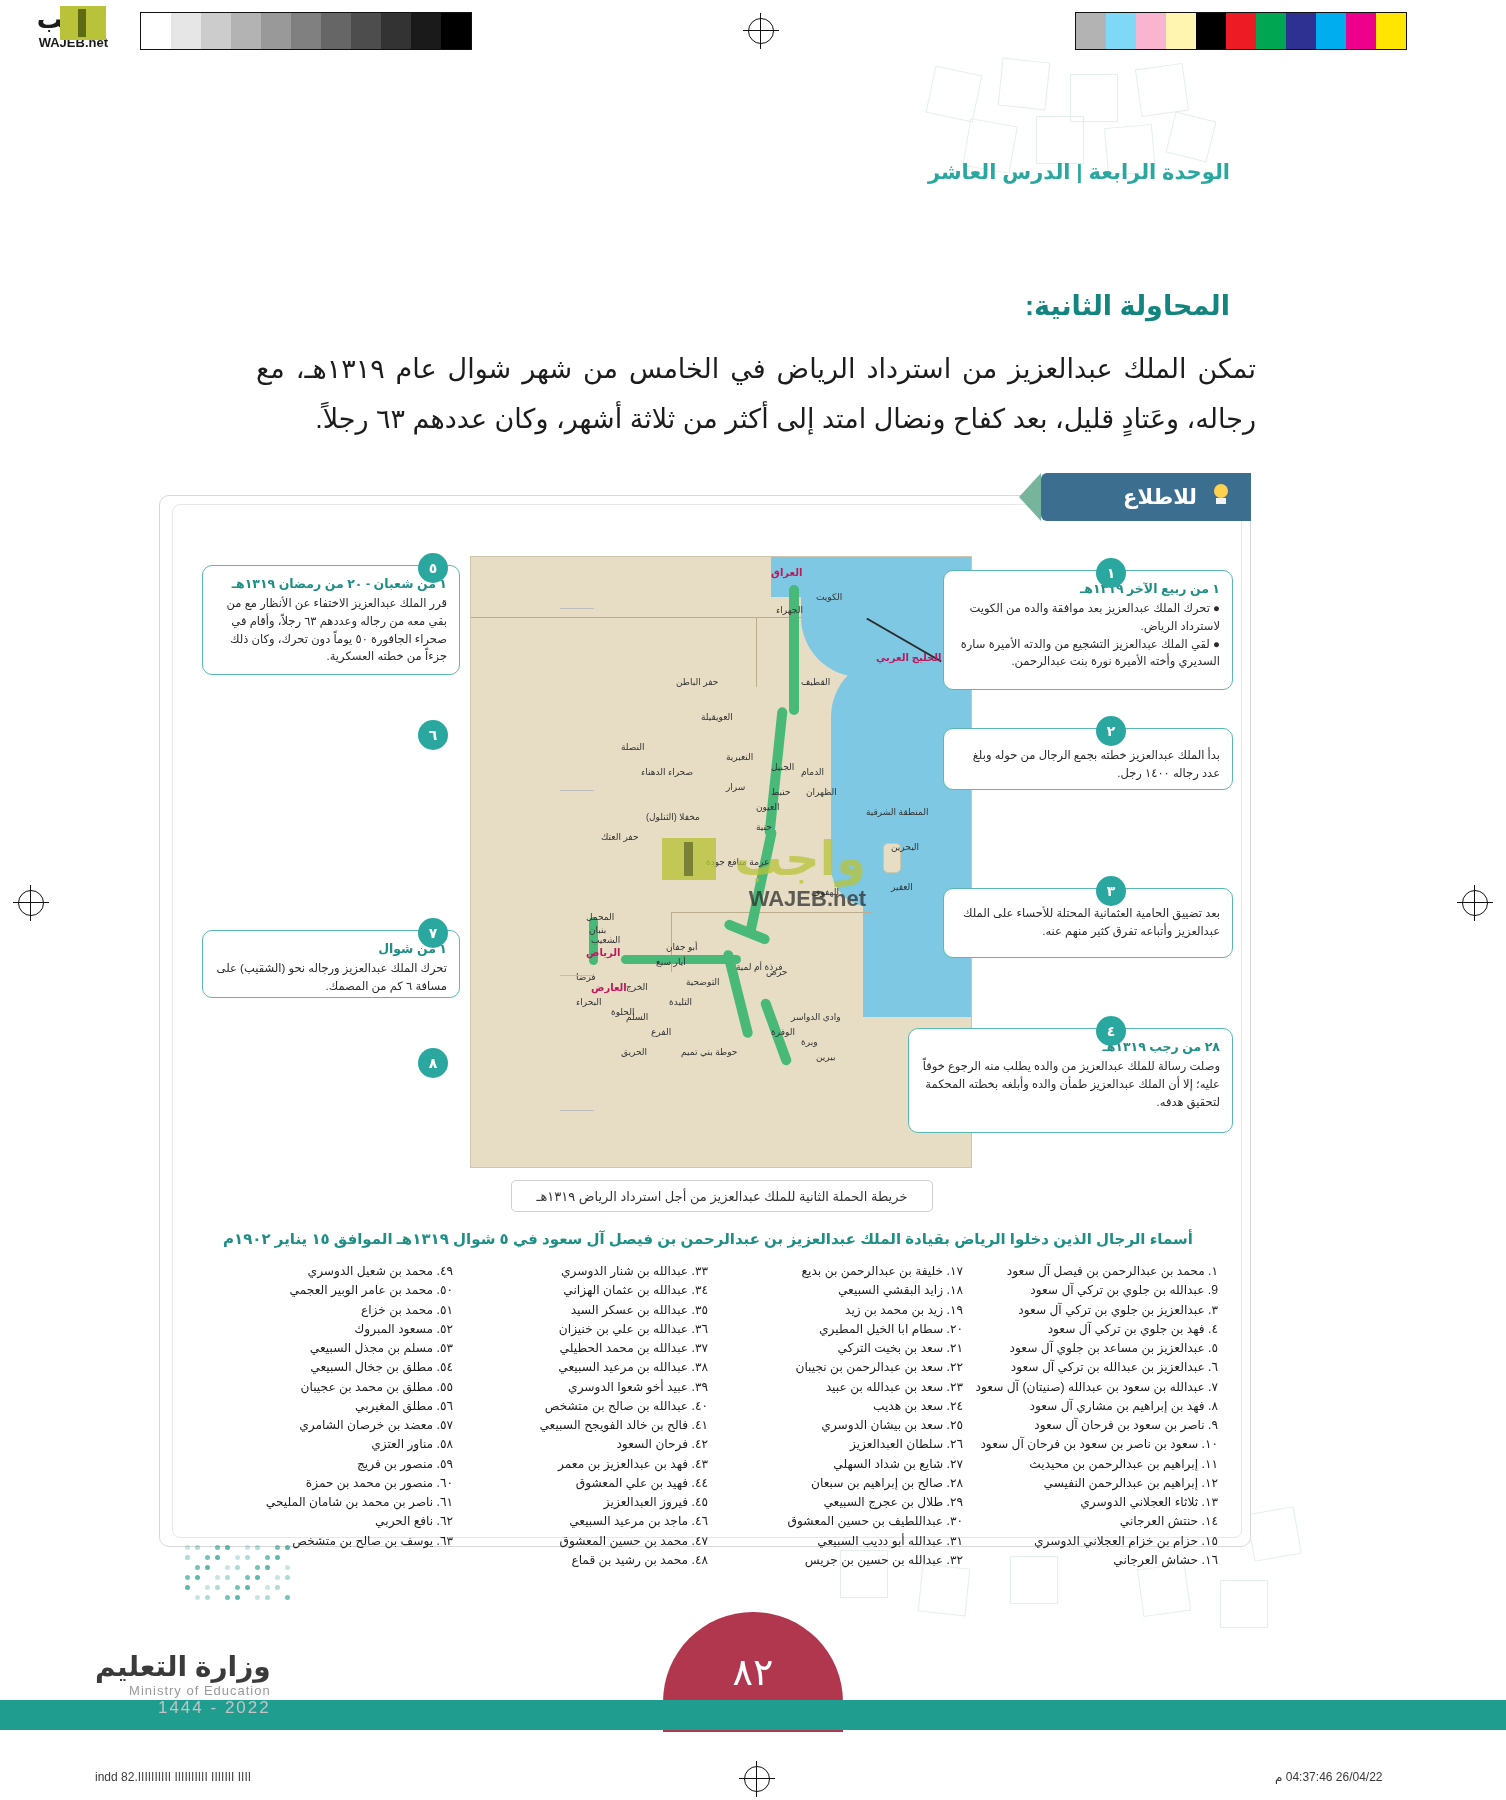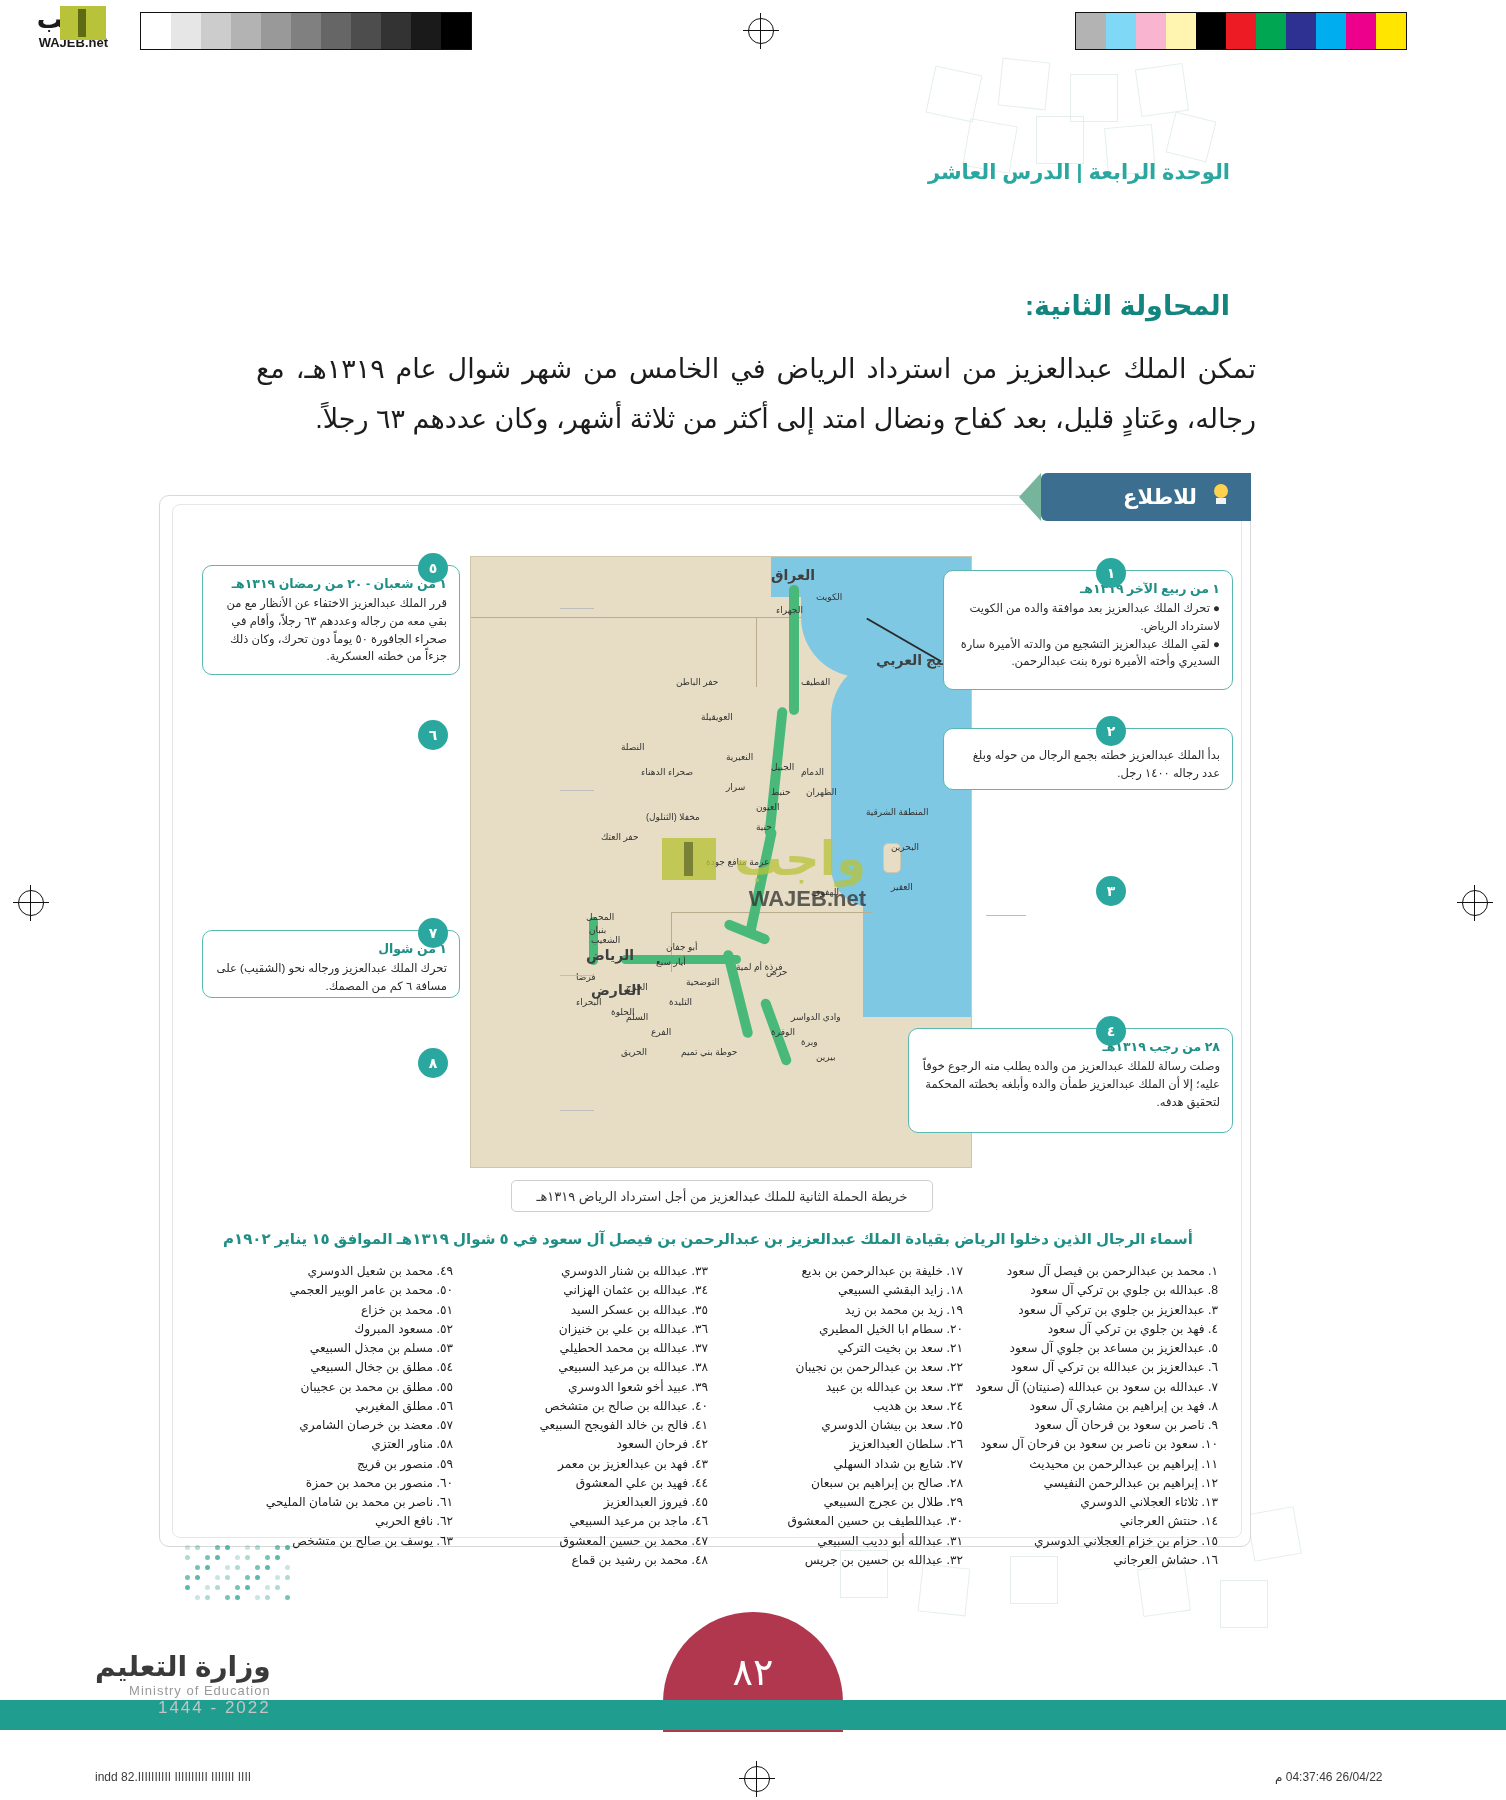--- a/index.html
+++ b/index.html
@@ -46,21 +46,21 @@
      display:flex;align-items:center;justify-content:flex-start;padding-right:16px;box-sizing:border-box;font-size:21px;font-weight:bold;gap:10px;}
   .tag-ittilaa .arrow{position:absolute;left:-22px;top:0;width:0;height:0;border-top:24px solid transparent;border-bottom:24px solid transparent;border-right:22px solid #76b49b;}
   .bulb{width:28px;height:28px;position:relative;}
   .bulb:before{content:"";position:absolute;left:7px;top:1px;width:14px;height:14px;border-radius:50%;background:#ffd24d;}
   .bulb:after{content:"";position:absolute;left:9px;top:15px;width:10px;height:6px;background:#f2f2f2;}
 
   
   .map{position:absolute;top:556px;right:534px;width:500px;height:610px;background:#e6ddc4;overflow:hidden;border:1px solid #cfc6ae;}
   .sea{position:absolute;background:#7ec8e3;}
   .map-label{position:absolute;font-size:9px;color:#333;direction:rtl;white-space:nowrap;}
-  .map-label.big{font-size:14px;color:#404040;font-weight:bold;}
+  .map-label.big{font-size:10px;color:#be185d;font-weight:bold;}
   .route{position:absolute;background:#49b97a;border-radius:6px;}
   .map-caption{position:absolute;top:1180px;right:573px;width:420px;height:30px;border:1px solid #cfcfcf;border-radius:5px;
      display:flex;align-items:center;justify-content:center;font-size:13px;color:#333;background:#fff;}
 
   
   .stepbox{position:absolute;border:1.5px solid #59b8b0;border-radius:10px;background:#fff;padding:10px 12px;box-sizing:border-box;direction:rtl;}
   .stepbox .title{color:#1f8f86;font-size:12.5px;font-weight:bold;margin-bottom:4px;}
   .stepbox .txt{font-size:11.5px;line-height:1.55;color:#2a2a2a;}
   .stepbox .txt .b{display:block;}
   .badge{position:absolute;width:30px;height:30px;border-radius:50%;background:#2aa79f;color:#fff;font-size:14px;
@@ -281,20 +281,25 @@
   </div>
   <div class="badge" style="top:558px;right:380px;">١</div>
 
   <div class="stepbox" style="top:728px;right:273px;width:290px;height:62px;">
     <div class="txt" style="padding-top:8px;">
       <span class="b">بدأ الملك عبدالعزيز خطته بجمع الرجال من حوله وبلغ عدد رجاله ١٤٠٠ رجل.</span>
     </div>
   </div>
   <div class="badge" style="top:716px;right:380px;">٢</div>
 
+  <div class="stepbox" style="top:888px;right:273px;width:290px;height:70px;">
+    <div class="txt" style="padding-top:6px;">
+      <span class="b">بعد تضييق الحامية العثمانية المحتلة للأحساء على الملك عبدالعزيز وأتباعه تفرق كثير منهم عنه.</span>
+    </div>
+  </div>
   <div class="badge" style="top:876px;right:380px;">٣</div>
 
   <div class="stepbox" style="top:1028px;right:273px;width:325px;height:105px;">
     <div class="title">٢٨ من رجب ١٣١٩هـ</div>
     <div class="txt">
       <span class="b">وصلت رسالة للملك عبدالعزيز من والده يطلب منه الرجوع خوفاً عليه؛ إلا أن الملك عبدالعزيز طمأن والده وأبلغه بخطته المحكمة لتحقيق هدفه.</span>
     </div>
   </div>
   <div class="badge" style="top:1016px;right:380px;">٤</div>
 
@@ -323,21 +328,21 @@
     </div>
   <div class="wm">
     <div class="wa">واجب</div>
     <div class="wj">WAJEB.net</div>
   </div>
 
   <div class="names-title">أسماء الرجال الذين دخلوا الرياض بقيادة الملك عبدالعزيز بن عبدالرحمن بن فيصل آل سعود في ٥ شوال ١٣١٩هـ الموافق ١٥ يناير ١٩٠٢م</div>
   <div class="names-cols" id="names-cols">
       <div class="names-col">
         <div class="row">١.  محمد بن عبدالرحمن بن فيصل آل سعود</div>
-        <div class="row">8.  عبدالله بن جلوي بن تركي آل سعود</div>
+        <div class="row">9.  عبدالله بن جلوي بن تركي آل سعود</div>
         <div class="row">٣.  عبدالعزيز بن جلوي بن تركي آل سعود</div>
         <div class="row">٤.  فهد بن جلوي بن تركي آل سعود</div>
         <div class="row">٥.  عبدالعزيز بن مساعد بن جلوي آل سعود</div>
         <div class="row">٦.  عبدالعزيز بن عبدالله بن تركي آل سعود</div>
         <div class="row">٧.  عبدالله بن سعود بن عبدالله (صنيتان) آل سعود</div>
         <div class="row">٨.  فهد بن إبراهيم بن مشاري آل سعود</div>
         <div class="row">٩.  ناصر بن سعود بن فرحان آل سعود</div>
         <div class="row">١٠. سعود بن ناصر بن سعود بن فرحان آل سعود</div>
         <div class="row">١١. إبراهيم بن عبدالرحمن بن محيديث</div>
         <div class="row">١٢. إبراهيم بن عبدالرحمن النفيسي</div>

